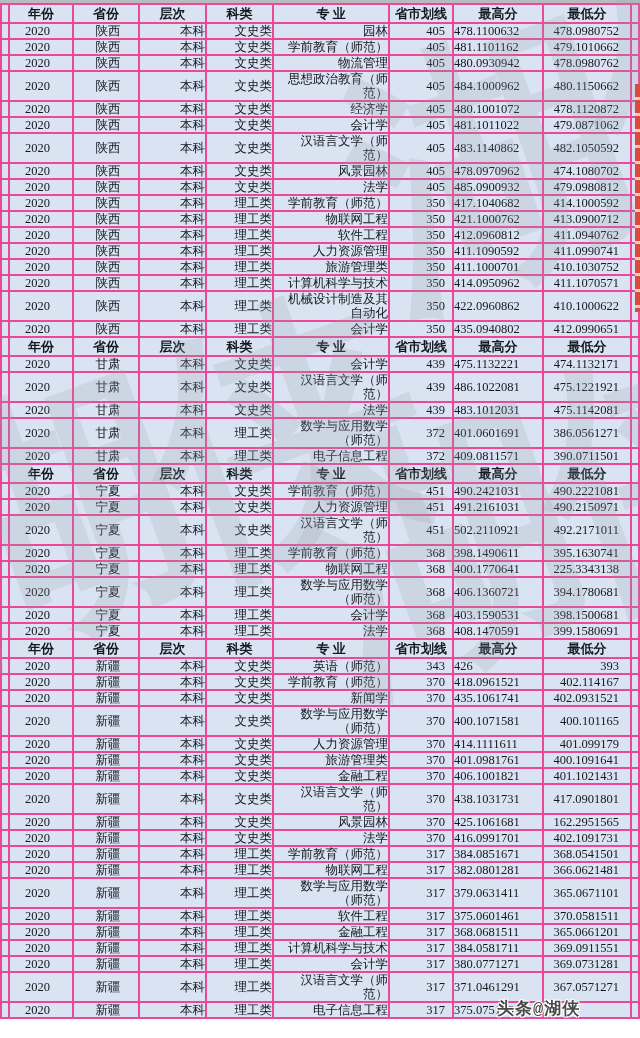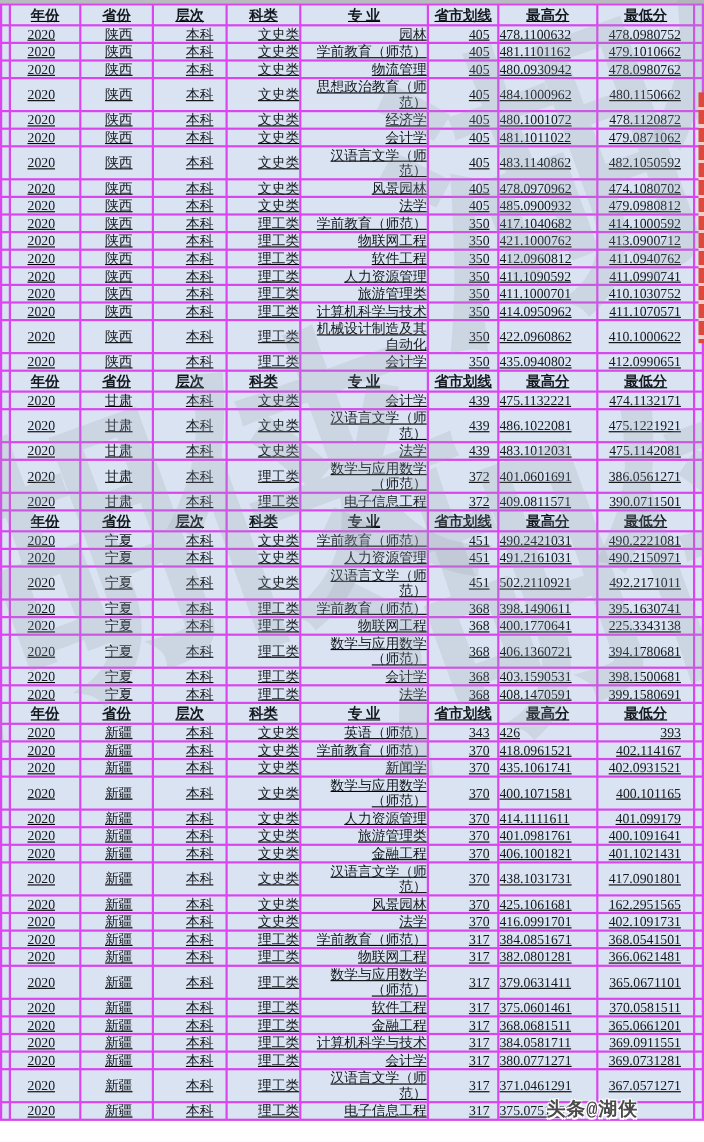--- a/index.html
+++ b/index.html
@@ -15,42 +15,41 @@
     width: 640px; height: 3px;
     background: #b9bcbe;
     z-index: 1;
   }
   table.scores {
     position: absolute; top: 3px; left: 0;
     width: 640px;
     table-layout: fixed;
     border-collapse: separate;
     border-spacing: 2px;
-    background: #d946ef;
+    background: #ec4899;
     z-index: 1;
-    text-decoration: underline;
   }
   td, th {
     background: #dae3f1;
     color: #14181f;
     vertical-align: middle;
     overflow: hidden;
     font-size: 12.5px;
     line-height: 14px;
   }
   th {
     font-weight: bold;
     font-size: 13px;
     line-height: 17px;
     text-align: center;
     white-space: nowrap;
   }
   .c-year  { text-align: right; padding-right: 22px;  }
   .c-prov  { text-align: center;  padding-left: 4px;   }
-  .c-level { text-align: center;  padding-left: 18px;   }
+  .c-level { text-align: right;  padding-left: 18px;   }
   .c-cat   { text-align: right;  padding-left: 4px;   }
   .c-major { text-align: right;  padding-left: 5px; white-space: pre-line; }
   .c-line  { text-align: right; padding-right: 7px;  }
   .c-max   { text-align: left; padding-right: 16px; }
   .c-min   { text-align: right; padding-right: 11px; }
   .edge    { padding: 0; }
   .wm-layer { position: absolute; top: 0; left: 0; width: 640px; height: 1038px;
               overflow: hidden; z-index: 2; pointer-events: none; }
   .wm-big {
     position: absolute;

